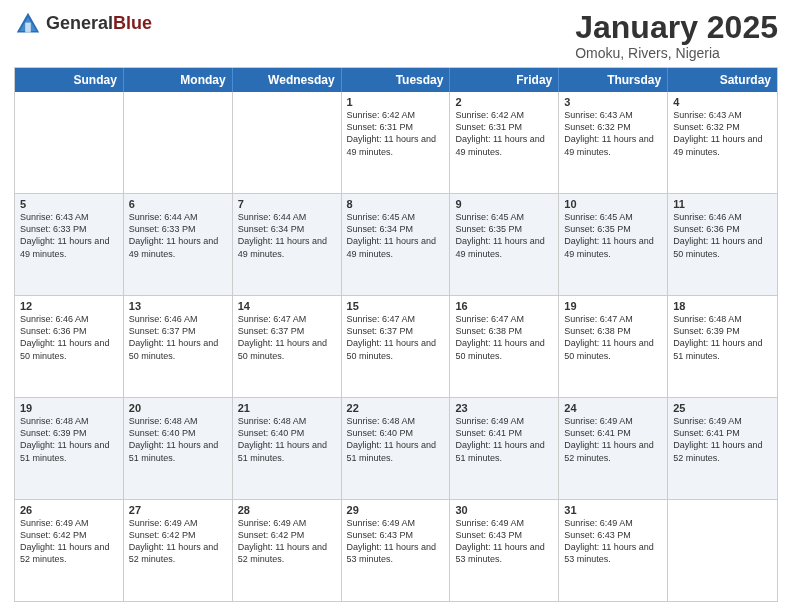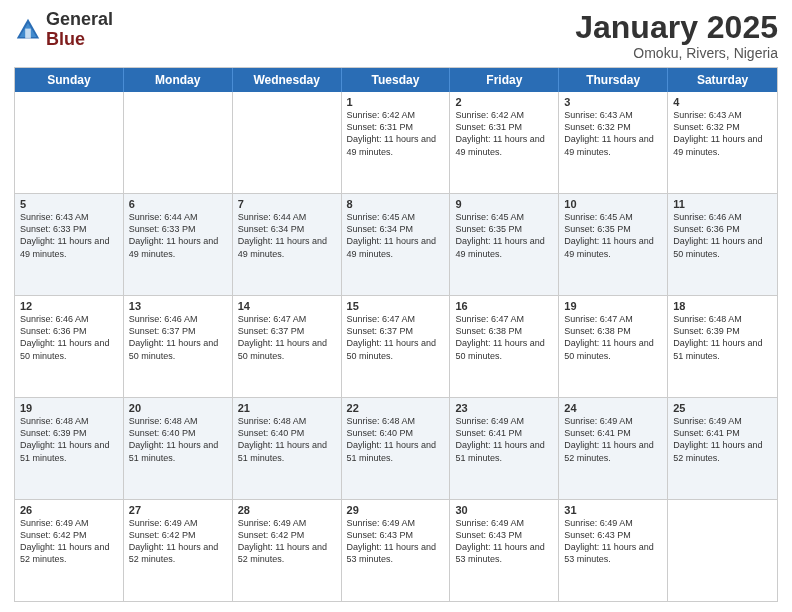--- a/index.html
+++ b/index.html
@@ -23,39 +23,39 @@
       align-items: flex-start;
       margin-bottom: 6px;
     }
     .logo {
       display: flex;
       align-items: center;
       gap: 4px;
     }
     .logo-text {
       display: flex;
-      flex-direction: column;
+      flex-direction: row;
       line-height: 1.1;
     }
     .logo-general {
       font-size: 18px;
       font-weight: bold;
       color: #333;
     }
     .logo-blue {
       font-size: 18px;
       font-weight: bold;
       color: #7f1d1d;
     }
     .logo-icon {
       width: 28px;
       height: 28px;
     }
     .title-section {
-      text-align: right;
+      text-align: left;
     }
     .month-title {
       font-size: 32px;
       font-weight: bold;
       color: #333;
       line-height: 1.1;
     }
     .location {
       font-size: 14px;
       color: #555;
@@ -69,21 +69,21 @@
     .cal-header {
       display: grid;
       grid-template-columns: repeat(7, 1fr);
       background: #2a6db5;
     }
     .cal-header-cell {
       color: #fff;
       font-size: 12px;
       font-weight: bold;
       padding: 5px 6px;
-      text-align: center;
+      text-align: right;
       border-right: 1px solid #4a8dd5;
     }
     .cal-header-cell:last-child { border-right: none; }
     .cal-body {
       flex: 1;
       display: flex;
       flex-direction: column;
     }
     .cal-row {
       display: grid;

